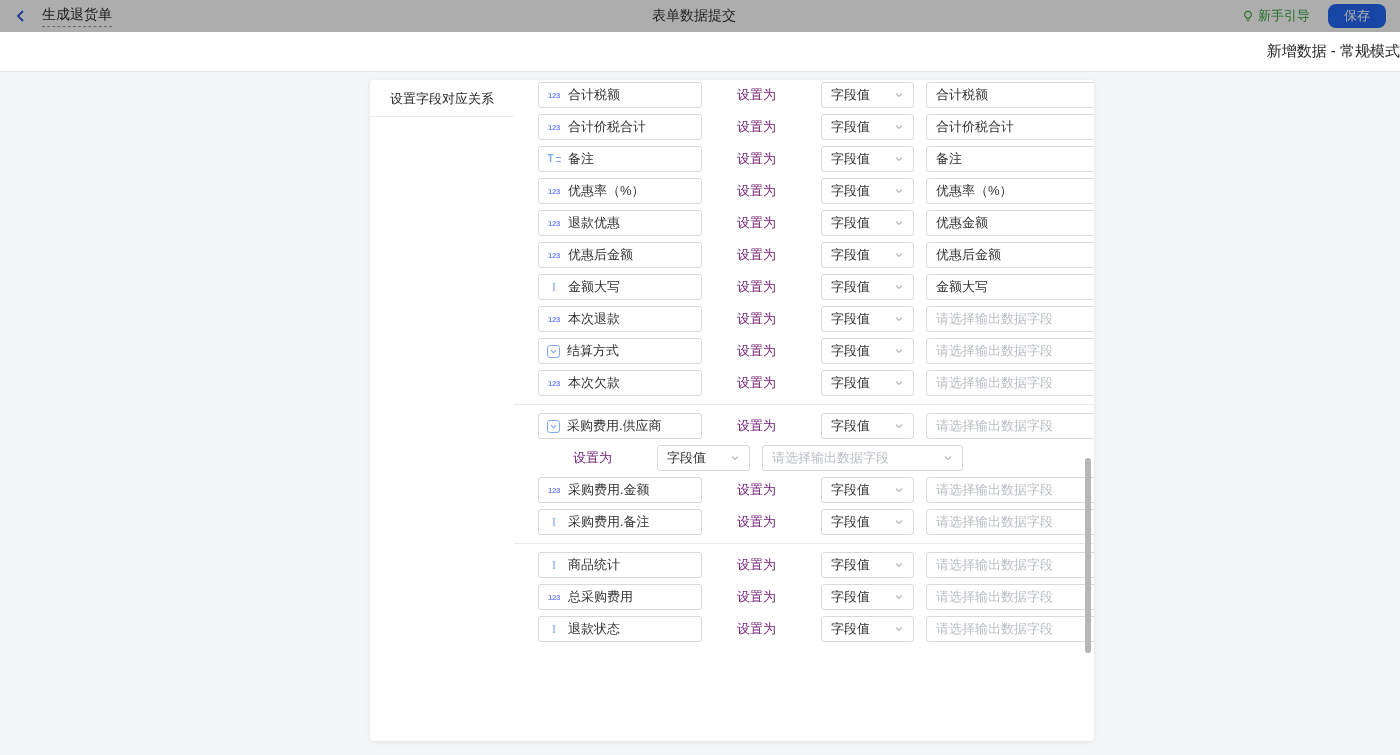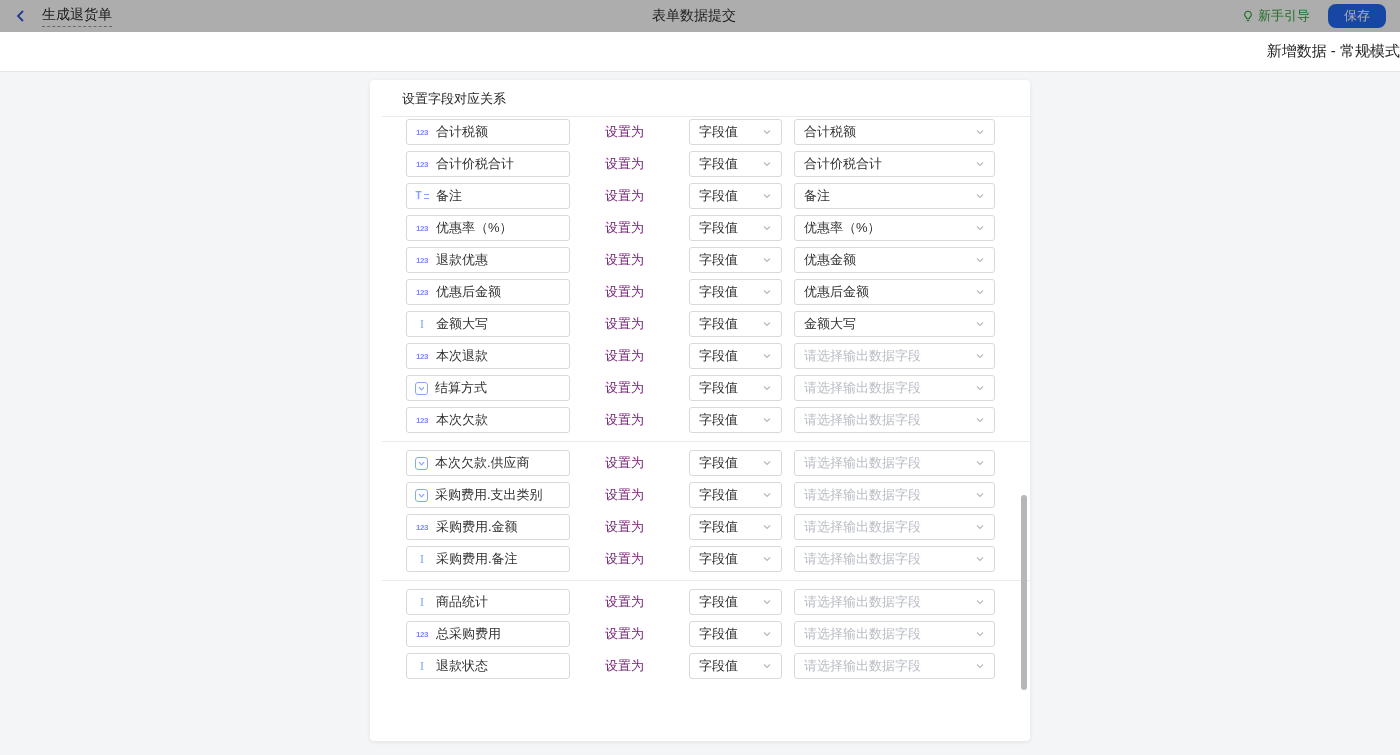--- a/index.html
+++ b/index.html
@@ -15,21 +15,21 @@
   .guide-link { display:flex; align-items:center; gap:4px; color:#35a23c; font-size:13px; cursor:pointer; }
   .save-btn { background:#2468f2; color:#fff; font-size:13px; border:none; border-radius:8px; height:24px; padding:0 16px; cursor:pointer; }
 
   
   .modal-titlebar { position:relative; height:40px; background:#fff; border-bottom:1px solid #e4e5e7; display:flex; align-items:center; justify-content:flex-end; }
   .modal-title { font-size:15px; color:#262626; font-weight:500; }
   .modal-close { position:absolute; right:18px; top:50%; transform:translateY(-50%); font-size:15px; color:#8a8a8a; cursor:pointer; line-height:1; padding:4px; }
 
   
   .modal-body { height:683px; background:#f4f5f6; position:relative; }
-  .card { position:absolute; left:370px; top:8px; width:660px; height:661px; background:#fff; border-radius:4px; box-shadow:0 1px 4px rgba(0,0,0,0.08); display:flex; flex-direction:column;padding-left:12px; }
+  .card { position:absolute; left:370px; top:8px; width:724px; height:661px; background:#fff; border-radius:4px; box-shadow:0 1px 4px rgba(0,0,0,0.08); display:flex; flex-direction:row; }
   .card-title { height:37px; line-height:37px; padding:0 20px; font-size:13px; color:#262626; border-bottom:1px solid #e9eaec; flex:none; }
   .scroll-area { position:relative; flex:1; overflow:hidden; padding:2px 0 0 24px; }
   .scroll-thumb { position:absolute; right:3px; top:378px; width:6px; height:195px; background:#b7b7b7; border-radius:3px; cursor:pointer; }
 
   
   .map-row { display:flex; align-items:center; height:26px; margin-bottom:6px; }
   .field-box { width:164px; height:26px; border:1px solid #d9d9d9; border-radius:3px; background:#fff; display:flex; align-items:center; padding:0 8px; gap:7px; flex:none; }
   .field-name { font-size:13px; color:#303133; white-space:nowrap; overflow:hidden; }
   .field-icon { flex:none; display:inline-flex; align-items:center; justify-content:center; width:14px; }
   .icon-number { color:#7e88f3; font-size:8px; font-weight:700; letter-spacing:-0.5px; font-family:"Liberation Sans",sans-serif; }
@@ -306,47 +306,38 @@
   </div>
 <div class="divider"></div>
   <div class="map-row">
     <div class="field-box">
 
       <span class="field-icon icon-select">
         <svg width="11" height="11" viewBox="0 0 11 11">
                   <polyline points="3,4.2 5.5,6.8 8,4.2" fill="none" stroke="#83a9f3" stroke-width="1.2"></polyline>
                 </svg>
       </span>
-      <span class="field-name">本次欠款.供应商</span>
-    </div>
-    <span class="set-label">设置为</span>
-    <div class="select fv-select">
-      <span class="select-text fv-text">字段值</span>
-      <svg width="10" height="10" viewBox="0 0 10 10">
-                <polyline points="2,3.5 5,6.5 8,3.5" fill="none" stroke="#b6bac0" stroke-width="1.2"></polyline>
-              </svg>
-    </div>
-    <div class="select out-select">
-      <span class="select-text out-text placeholder">请选择输出数据字段</span>
-      <svg width="10" height="10" viewBox="0 0 10 10">
-                <polyline points="2,3.5 5,6.5 8,3.5" fill="none" stroke="#b6bac0" stroke-width="1.2"></polyline>
-              </svg>
-    </div>
-  </div>
-
-  <div class="map-row">
-    <div class="field-box">
-
-      <span class="field-icon icon-select">
-        <svg width="11" height="11" viewBox="0 0 11 11">
-                  <polyline points="3,4.2 5.5,6.8 8,4.2" fill="none" stroke="#83a9f3" stroke-width="1.2"></polyline>
-                </svg>
-      </span>
-      <span class="field-name">采购费用.支出类别</span>
-    </div>
+      <span class="field-name">采购费用.供应商</span>
+    </div>
+    <span class="set-label">设置为</span>
+    <div class="select fv-select">
+      <span class="select-text fv-text">字段值</span>
+      <svg width="10" height="10" viewBox="0 0 10 10">
+                <polyline points="2,3.5 5,6.5 8,3.5" fill="none" stroke="#b6bac0" stroke-width="1.2"></polyline>
+              </svg>
+    </div>
+    <div class="select out-select">
+      <span class="select-text out-text placeholder">请选择输出数据字段</span>
+      <svg width="10" height="10" viewBox="0 0 10 10">
+                <polyline points="2,3.5 5,6.5 8,3.5" fill="none" stroke="#b6bac0" stroke-width="1.2"></polyline>
+              </svg>
+    </div>
+  </div>
+
+  <div class="map-row">
     <span class="set-label">设置为</span>
     <div class="select fv-select">
       <span class="select-text fv-text">字段值</span>
       <svg width="10" height="10" viewBox="0 0 10 10">
                 <polyline points="2,3.5 5,6.5 8,3.5" fill="none" stroke="#b6bac0" stroke-width="1.2"></polyline>
               </svg>
     </div>
     <div class="select out-select">
       <span class="select-text out-text placeholder">请选择输出数据字段</span>
       <svg width="10" height="10" viewBox="0 0 10 10">

